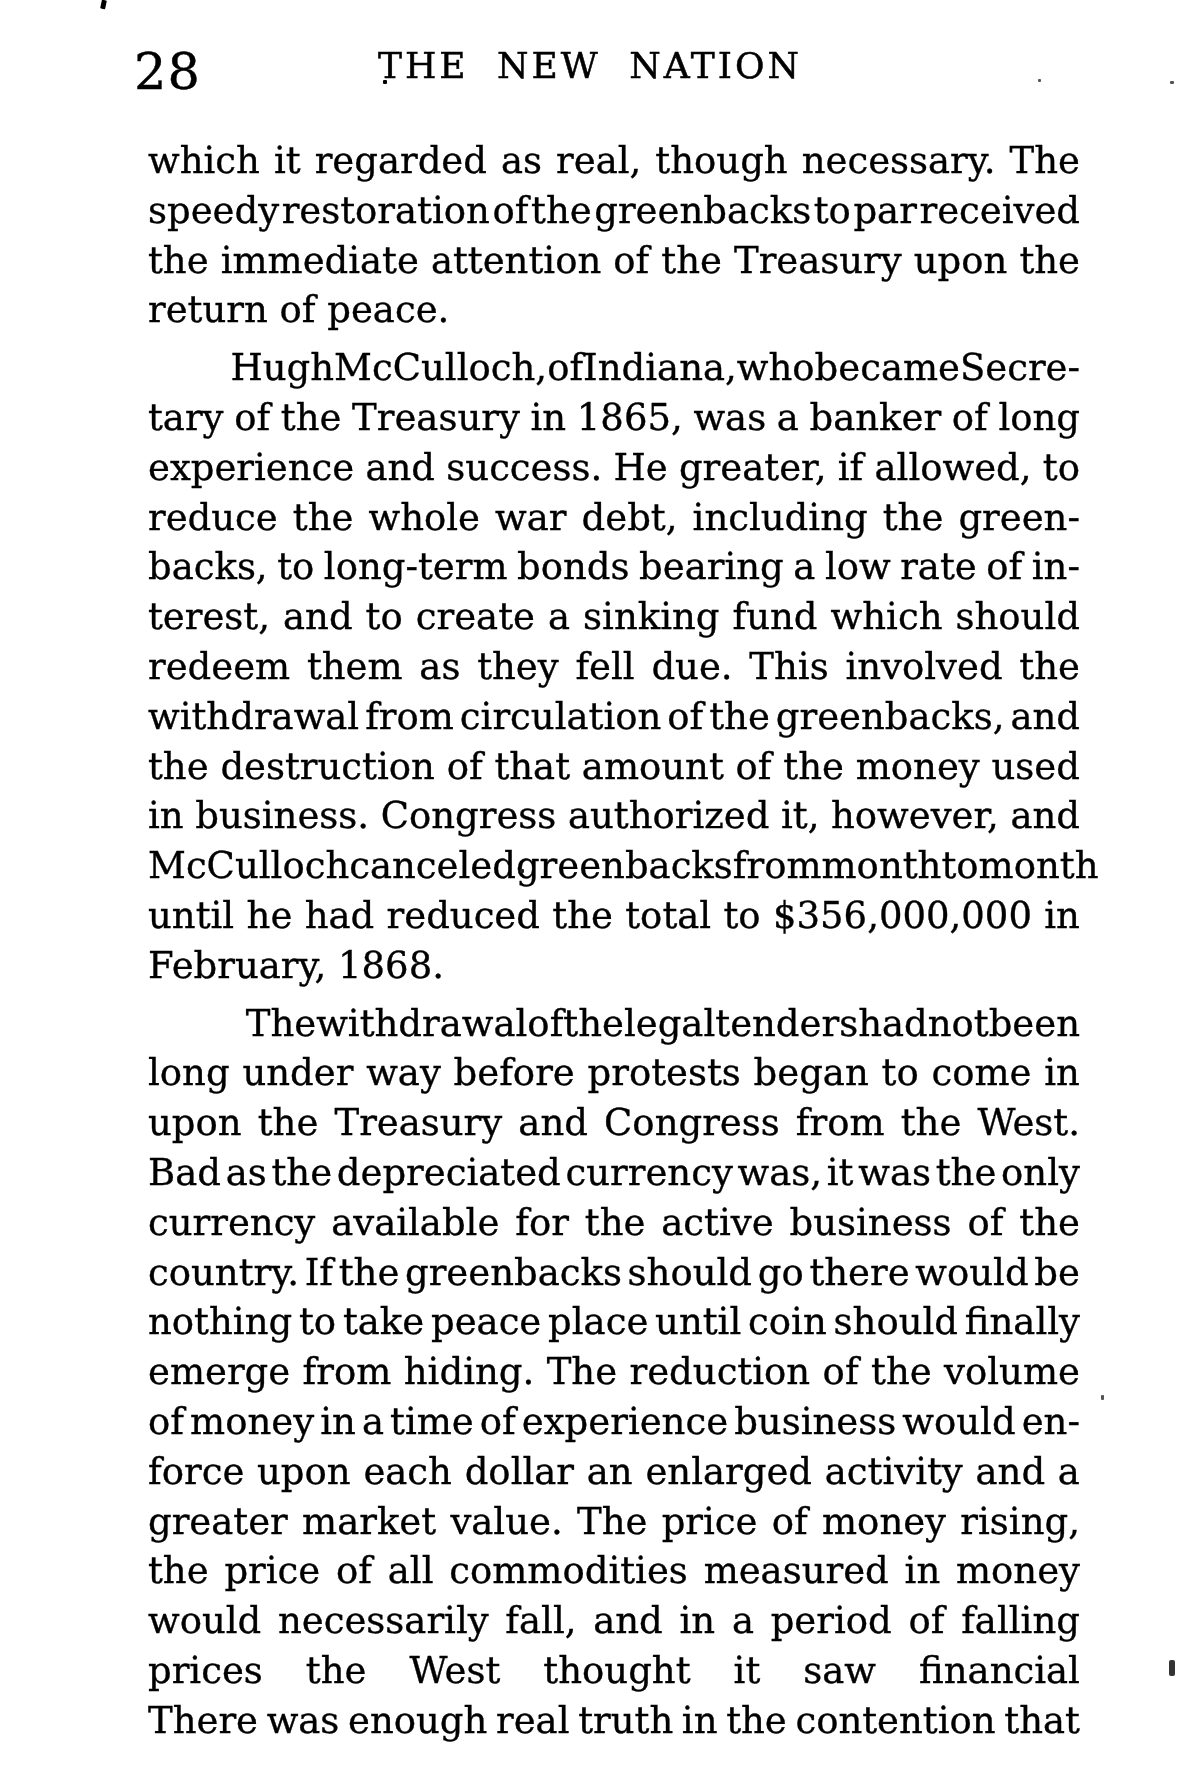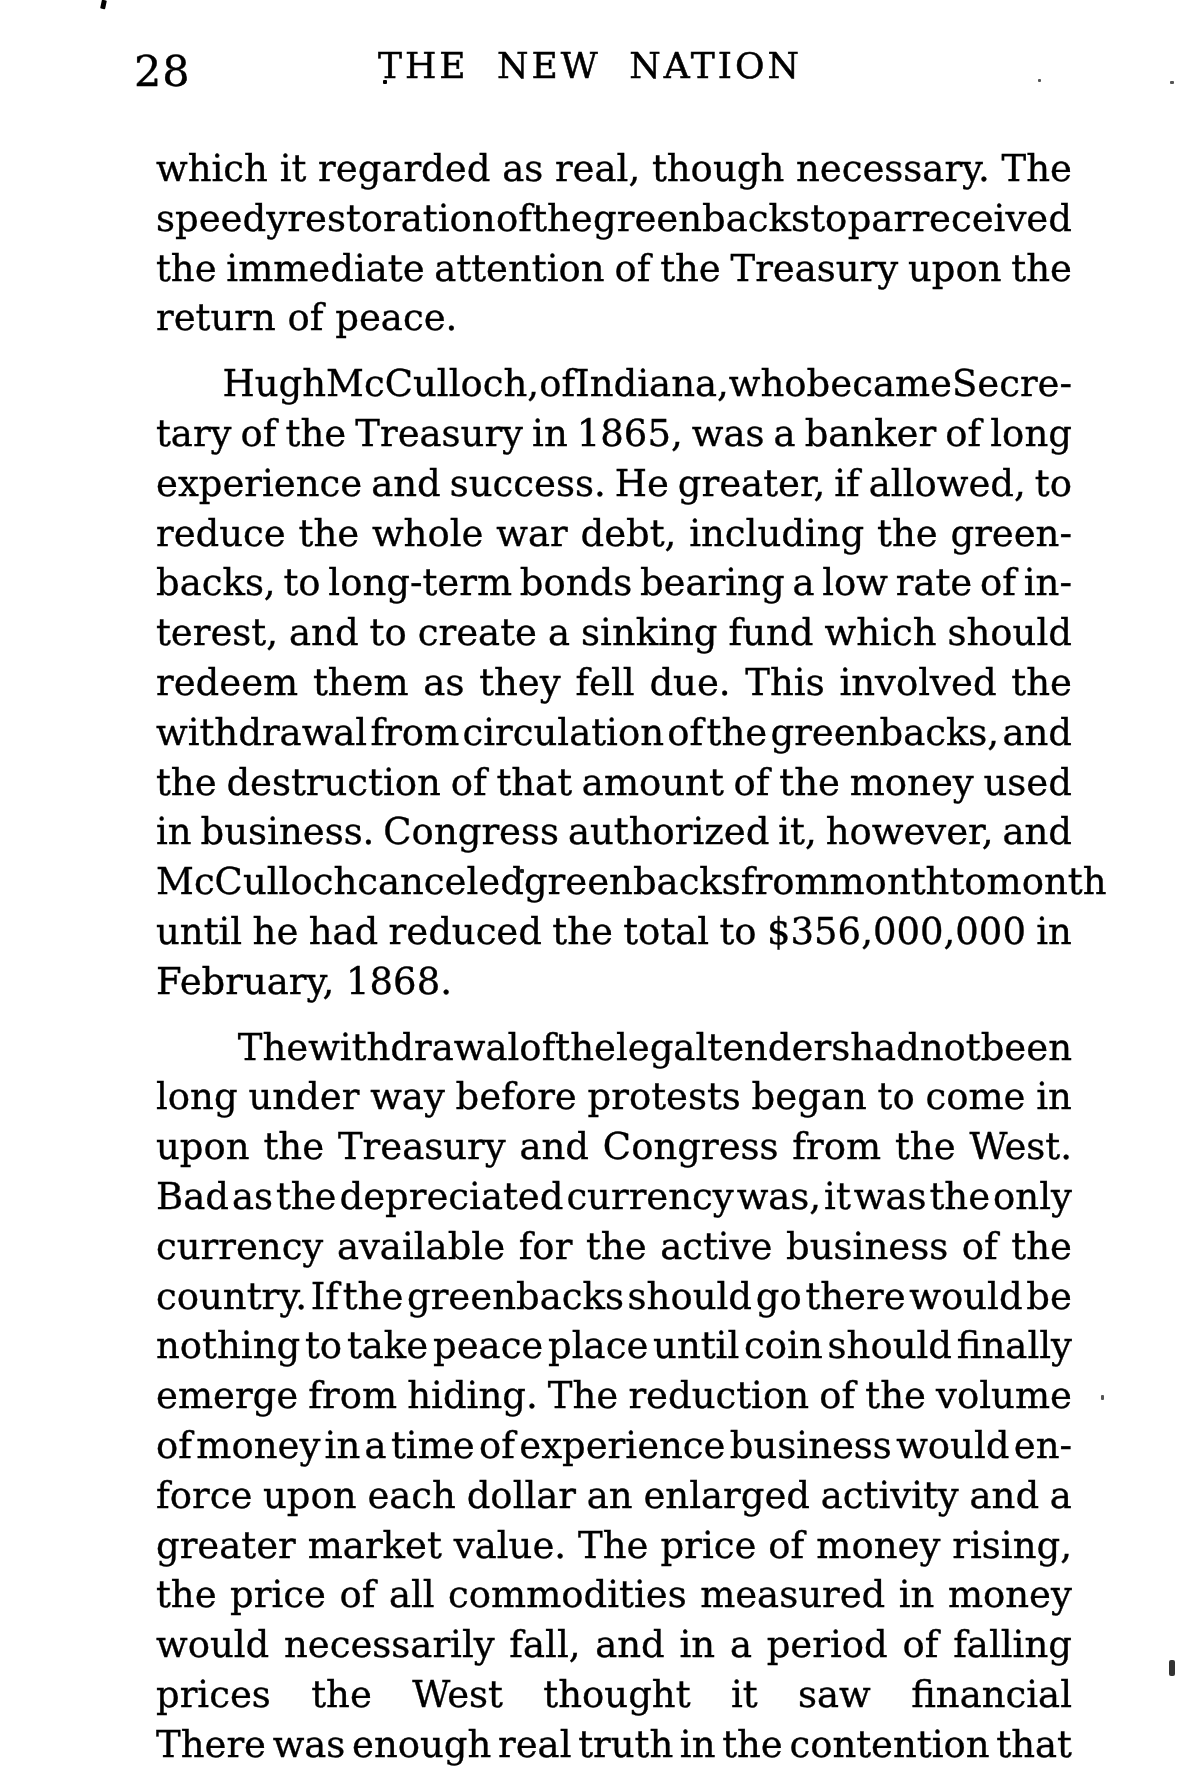--- a/index.html
+++ b/index.html
@@ -21,21 +21,21 @@
     position: absolute;
     top: 44px;
     left: 0;
     width: 100%;
     height: 50px;
   }
   .page-number {
     position: absolute;
     left: 134px;
     top: 6px;
-    font-size: 43px;
+    font-size: 51px;
     line-height: 43px;
     letter-spacing: 1px;
     -webkit-text-stroke: 0.4px #000;
   }
   .running-title {
     position: absolute;
     left: 0;
     width: 100%;
     top: 0;
     text-align: center;
@@ -48,21 +48,21 @@
   }
   
   .body-text {
     position: absolute;
     left: 140px;
     top: 128px;
     width: 948px;
     font-size: 37px;
     -webkit-text-stroke: 0.35px #000;
   }
-  .paragraph { margin: 16px; padding: 0; }
+  .paragraph { margin: 8px; padding: 0; }
   .line {
     height: 49.8px;
     line-height: 49.8px;
     white-space: nowrap;
     overflow: visible;
   }
   .line.j {
     display: flex;
     justify-content: space-between;
   }

